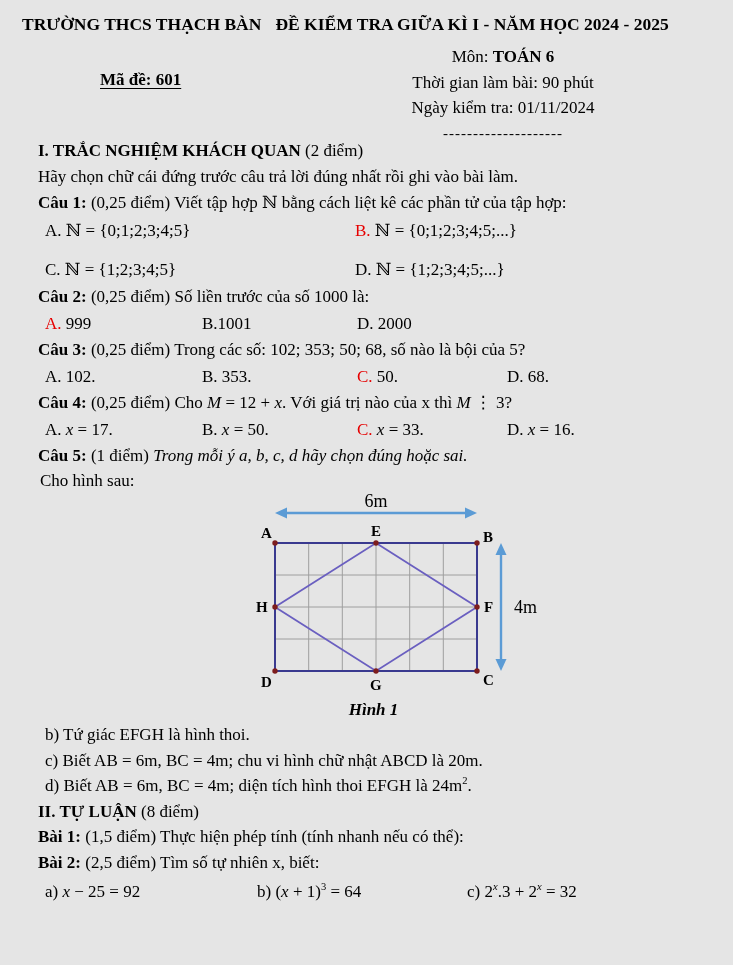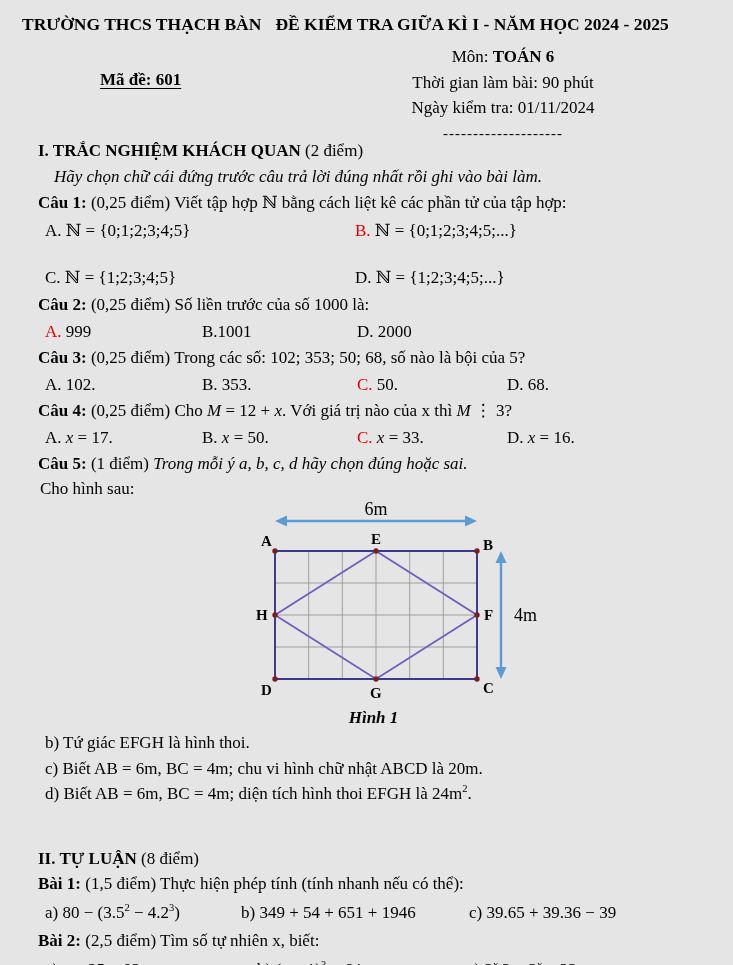--- a/index.html
+++ b/index.html
@@ -15,23 +15,23 @@
   .h-right{position:absolute;top:44px;left:372px;width:262px;text-align:center;line-height:25.5px;}
   .h-made{position:absolute;top:70px;left:100px;font-weight:bold;text-decoration:underline;text-underline-offset:3px;}
   .dashes{letter-spacing:1px;font-size:15px;}
   
   .content{padding:0 22px 0 38px;}
   .line{line-height:26px;white-space:nowrap;}
   .b,.qlabel{font-weight:bold;}
   .it{font-style:italic;}
   .red{color:#e60000;}
   sup{font-size:0.62em;line-height:0;}
-  .instruction{font-style:italic;margin-left:16px;}
+  .instruction{}
   .optrow{display:grid;padding-left:7px;white-space:nowrap;}
-  .cols2{grid-template-columns:310px 1fr;line-height:29px;row-gap:18px;}
+  .cols2{grid-template-columns:310px 1fr;line-height:29px;row-gap:10px;}
   .cols4{grid-template-columns:157px 155px 150px 1fr;line-height:27px;}
   .b1row{display:grid;grid-template-columns:196px 228px 1fr;padding-left:7px;line-height:31px;}
   .b2row{display:grid;grid-template-columns:212px 210px 1fr;padding-left:7px;line-height:31px;}
   .stmt{line-height:25.5px;padding-left:7px;white-space:nowrap;}
   
   .figure-wrap{height:205px;position:relative;}
   .figure-wrap svg{position:absolute;left:197px;top:0;}
   .caption{text-align:center;font-weight:bold;font-style:italic;line-height:24px;width:671px;}
   .svg-vlabel{font-weight:bold;font-size:15px;font-family:"Liberation Serif","DejaVu Serif",serif;}
   .svg-dim{font-size:18px;font-family:"Liberation Serif","DejaVu Serif",serif;}
@@ -148,28 +148,23 @@
         <text class="svg-vlabel" x="135" y="197">G</text>
         <text class="svg-vlabel" x="21" y="119">H</text>
       </svg>
     </div>
     <div class="caption">Hình 1</div>
 
     <div class="stmt"><span>b)  Tứ giác EFGH là hình thoi.</span></div>
     <div class="stmt"><span>c)  Biết AB = 6m, BC = 4m; chu vi hình chữ nhật ABCD là 20m.</span></div>
     <div class="stmt"><span>d)  Biết AB = 6m, BC = 4m; diện tích hình thoi EFGH là 24m</span><sup>2</sup><span>.</span></div>
 
-    <div class="line" style="line-height:25px;margin-top:39px;"><span class="b">II. TỰ LUẬN</span><span> (8 điểm)</span></div>
+    <div class="line" style="line-height:25px;"><span class="b">II. TỰ LUẬN</span><span> (8 điểm)</span></div>
 
     <div class="line"><span class="qlabel">Bài 1:</span><span><span> (1,5 điểm) Thực hiện phép tính (tính nhanh nếu có thể):</span></span></div>
-    <div class="b1row">
-      <span><span>a) 80 − (3.5</span><sup>2</sup><span> − 4.2</span><sup>3</sup><span>)</span></span>
-      <span><span>b) 349 + 54 + 651 + 1946</span></span>
-      <span><span>c) 39.65 + 39.36 − 39</span></span>
-    </div>
 
     <div class="line"><span class="qlabel">Bài 2:</span><span><span> (2,5 điểm) Tìm số tự nhiên x, biết:</span></span></div>
     <div class="b2row">
       <span><span>a) </span><span class="it">x</span><span> − 25 = 92</span></span>
       <span><span>b) (</span><span class="it">x</span><span> + 1)</span><sup>3</sup><span> = 64</span></span>
       <span><span>c) 2</span><sup class="it">x</sup><span>.3 + 2</span><sup class="it">x</sup><span> = 32</span></span>
     </div>
 
   </div>
 </div>

